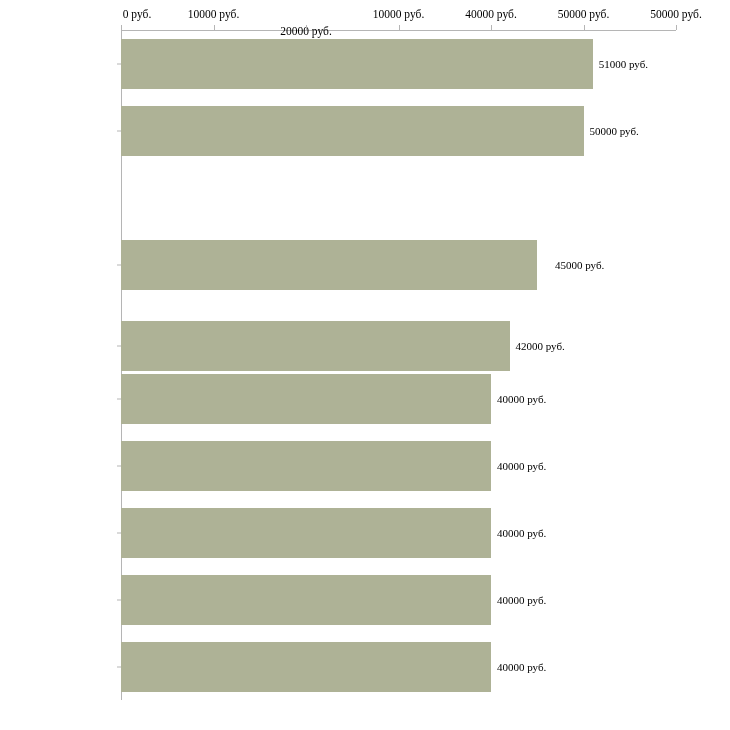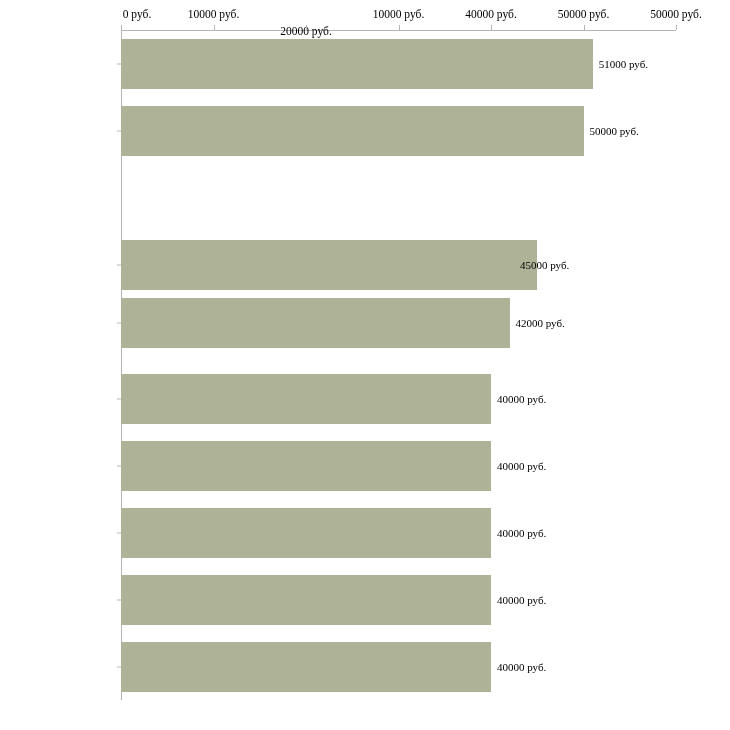--- a/index.html
+++ b/index.html
@@ -116,24 +116,24 @@
         <div class="bar-value" style="left: 477.75px;">51000 руб.</div>
         <div class="cat-tick"></div>
       </div>
       <div class="bar-row" style="top: 75.5px; height: 50px;">
         <div class="bar" style="width: 462.5px; background: rgb(174, 178, 150);"></div>
         <div class="bar-value" style="left: 468.5px;">50000 руб.</div>
         <div class="cat-tick"></div>
       </div>
       <div class="bar-row" style="top: 209.5px; height: 50px;">
         <div class="bar" style="width: 416.25px; background: rgb(174, 178, 150);"></div>
-        <div class="bar-value" style="left: 399px; text-align: right;">45000 руб.</div>
+        <div class="bar-value" style="left: 434px; text-align: right;">45000 руб.</div>
         <div class="cat-tick"></div>
       </div>
-      <div class="bar-row" style="top: 268px; height: 50px; font-family: Liberation Serif, serif;">
+      <div class="bar-row" style="top: 291px; height: 50px; font-family: Liberation Serif, serif;">
         <div class="bar" style="width: 388.5px; background: rgb(174, 178, 150);"></div>
         <div class="bar-value" style="left: 394.5px;">42000 руб.</div>
         <div class="cat-tick"></div>
       </div>
       <div class="bar-row" style="top: 343.5px; height: 50px;">
         <div class="bar" style="width: 370px; background: rgb(174, 178, 150);"></div>
         <div class="bar-value" style="left: 376px;">40000 руб.</div>
         <div class="cat-tick"></div>
       </div>
       <div class="bar-row" style="top: 410.5px; height: 50px;">

